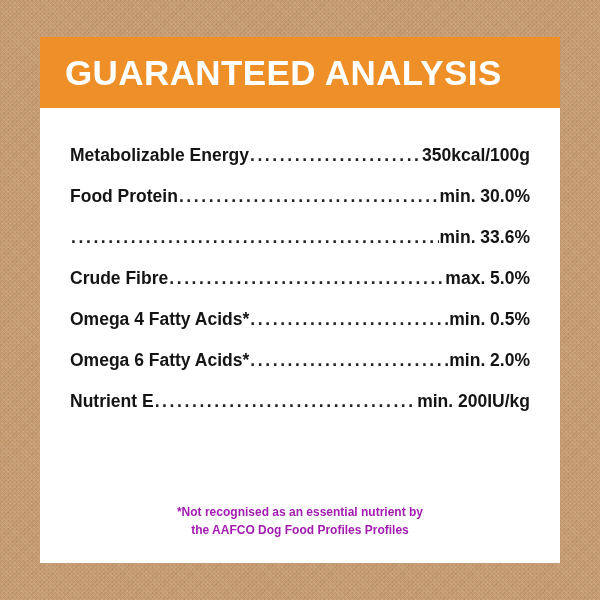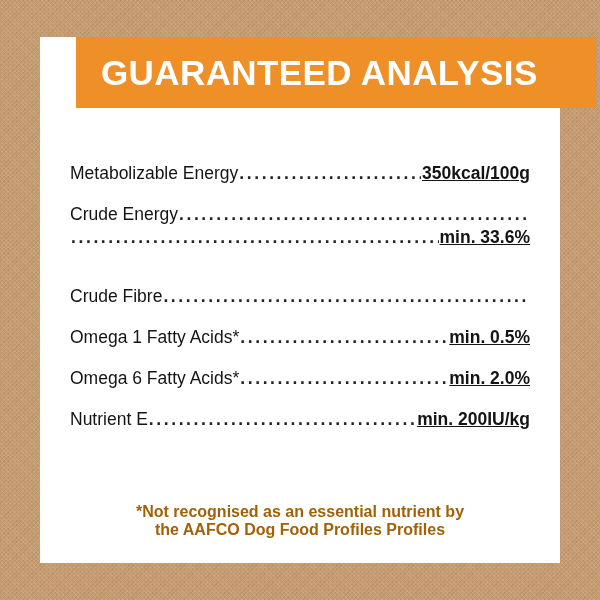--- a/index.html
+++ b/index.html
@@ -95,89 +95,89 @@
     height: 41px;
     font-size: 17.5px;
     font-weight: bold;
     color: #141414;
     font-family: "Liberation Sans", sans-serif;
     white-space: nowrap;
     overflow: hidden;
   }
   .row-label {
     flex: 0 0 auto;
-    font-weight: normal;
-    margin-top: 18px;
+    font-weight: bold;
   }
   .row-leader {
     flex: 1 1 auto;
     overflow: hidden;
     height: 1em;
     margin: 0 1px;
     position: relative;
     letter-spacing: 2.6px;
     font-size: 17.5px;
     font-weight: bold;
     color: #232323;
     line-height: 1em;
     white-space: nowrap;
   }
   .row-value {
     flex: 0 0 auto;
     font-weight: bold;
     text-align: center;
-    text-decoration: underline;
   }
 
   
   #footnote {
     position: absolute;
     left: 0;
     right: 0;
     top: 466px;
     text-align: center;
-    font-size: 16px;
+    font-size: 12px;
     font-weight: bold;
     line-height: 18px;
-    color: #a16207;
+    color: #a21caf;
     font-family: "Liberation Sans", sans-serif;
   }
   .footnote-line { display: block; }
 </style>
 </head>
 <body>
 
 <div id="label-canvas" style="background-color: rgb(198, 156, 113);">
 
   <div id="panel" style="background: rgb(255, 255, 255);">
 
-    <div id="header-band" style="background: rgb(238, 143, 39); margin-left: 36px;">
+    <div id="header-band" style="background: rgb(238, 143, 39);">
       <div id="header-title" style="color: rgb(255, 255, 255);">GUARANTEED ANALYSIS</div>
     </div>
 
     <div id="rows">
         <div class="row">
           <span class="row-label">Metabolizable Energy</span>
           <span class="row-leader">.........................................................................................</span>
           <span class="row-value">350kcal/100g</span>
         </div>
         <div class="row">
-          <span class="row-label">Crude Energy</span>
+          <span class="row-label">Food Protein</span>
           <span class="row-leader">.........................................................................................</span>
+          <span class="row-value">min. 30.0%</span>
         </div>
         <div class="row">
           <span class="row-leader">.........................................................................................</span>
           <span class="row-value">min. 33.6%</span>
         </div>
         <div class="row">
           <span class="row-label">Crude Fibre</span>
           <span class="row-leader">.........................................................................................</span>
+          <span class="row-value">max. 5.0%</span>
         </div>
         <div class="row">
-          <span class="row-label">Omega 1 Fatty Acids*</span>
+          <span class="row-label">Omega 4 Fatty Acids*</span>
           <span class="row-leader">.........................................................................................</span>
           <span class="row-value">min. 0.5%</span>
         </div>
         <div class="row">
           <span class="row-label">Omega 6 Fatty Acids*</span>
           <span class="row-leader">.........................................................................................</span>
           <span class="row-value">min. 2.0%</span>
         </div>
         <div class="row">
           <span class="row-label">Nutrient E</span>

